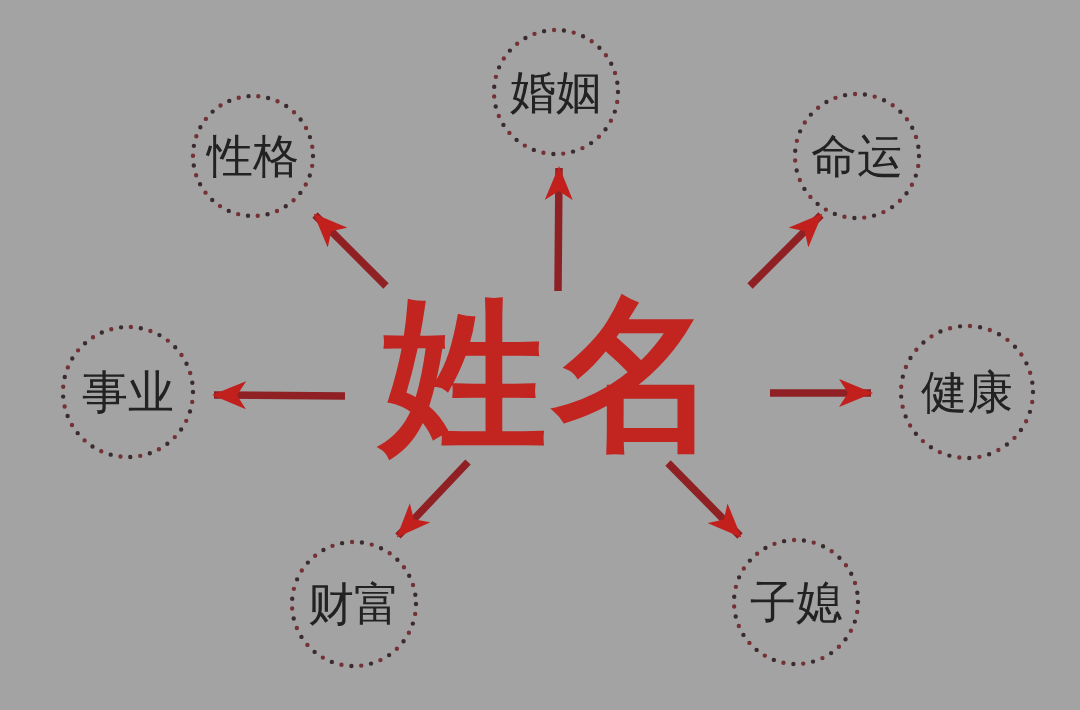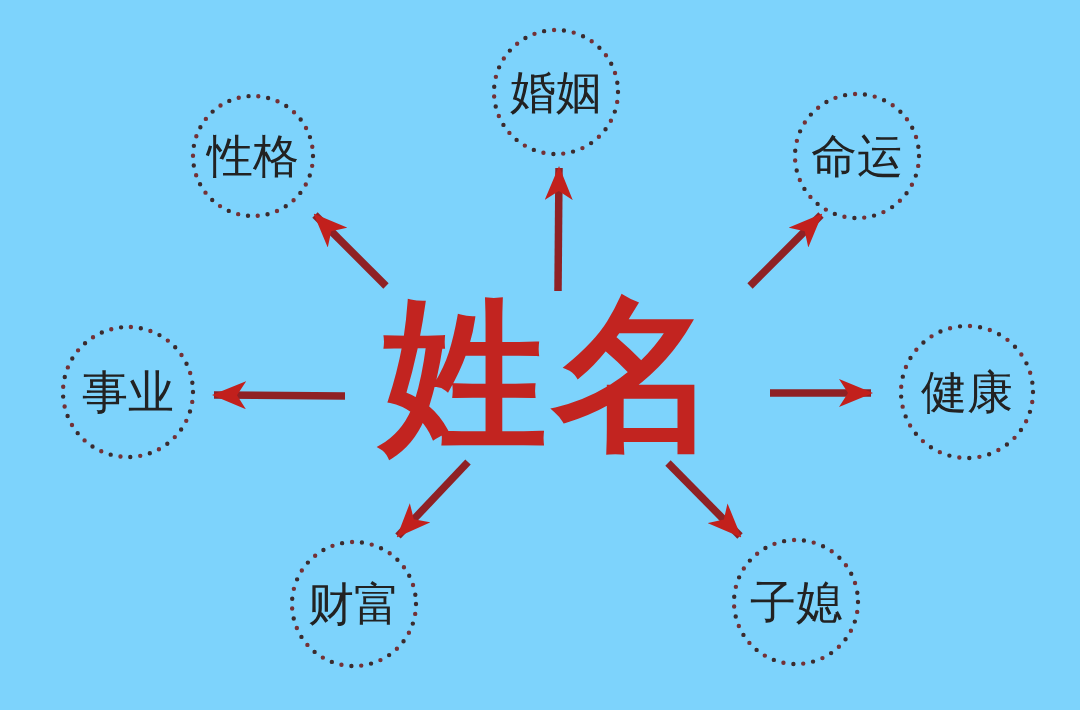--- a/index.html
+++ b/index.html
@@ -4,21 +4,21 @@
 <style>
   html, body {
     margin: 0;
     padding: 0;
     background: #ffffff;
   }
   .stage {
     position: relative;
     width: 1080px;
     height: 710px;
-    background: #7dd3fc;
+    background: #a3a3a3;
     overflow: hidden;
     font-family: "Liberation Sans", sans-serif;
   }
   svg { display: block; }
   .node-label {
     font-family: "Liberation Sans", sans-serif;
     font-size: 46px;
     font-weight: 400;
     fill: #222222;
   }

